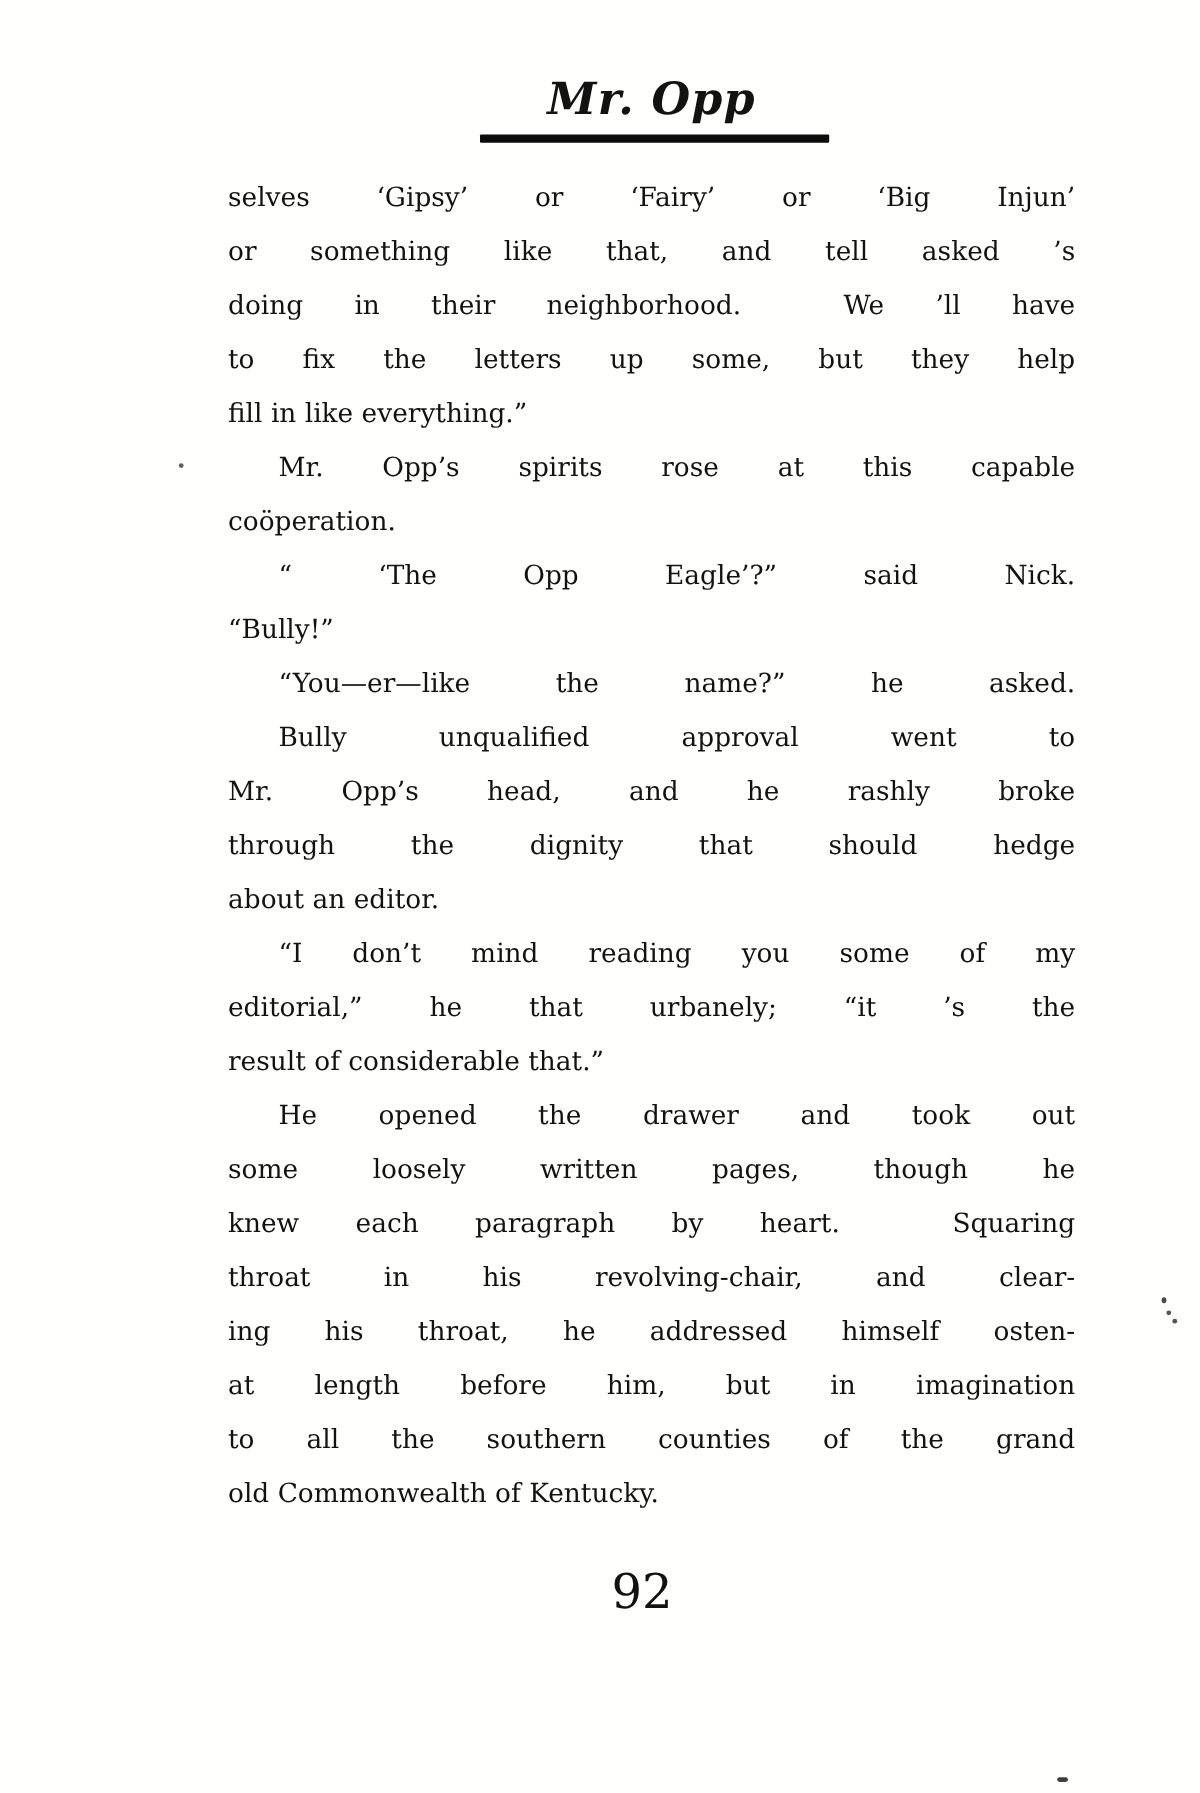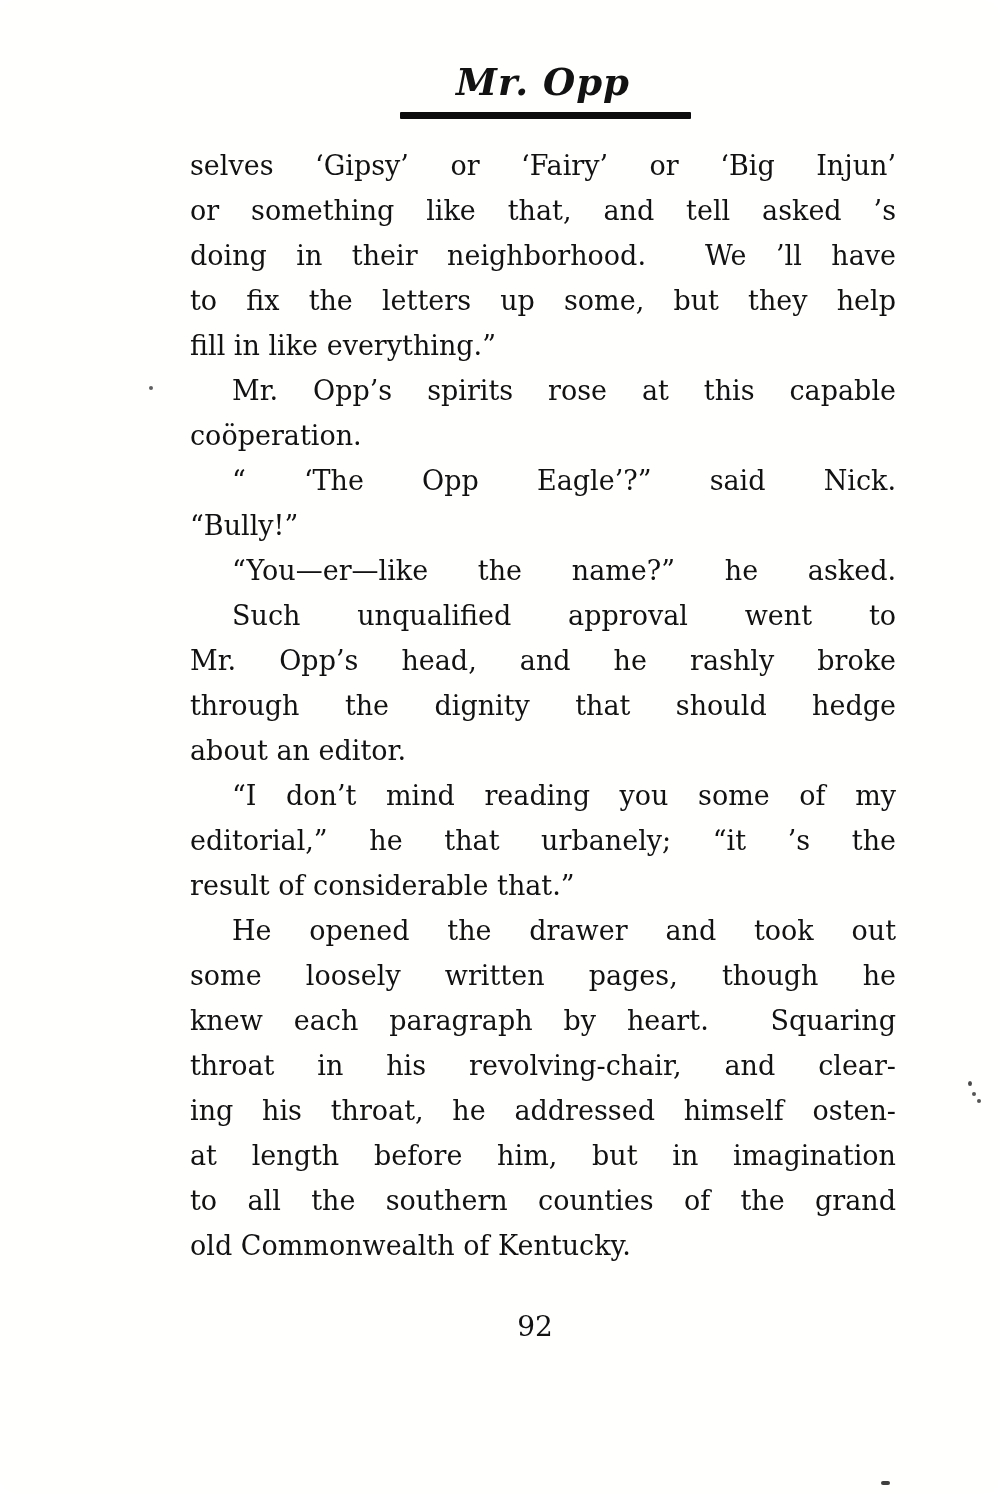--- a/index.html
+++ b/index.html
@@ -44,38 +44,38 @@
   }
   .text-block {
     position: absolute;
     top: 143px;
     left: 190px;
     width: 706px;
   }
   .line {
     height: 45px;
     line-height: 45px;
-    font-size: 27px;
+    font-size: 22px;
     white-space: normal;
     text-rendering: optimizeLegibility;
   }
   .j {
     text-align: justify;
     text-align-last: justify;
   }
   .ind {
     text-indent: 42px;
   }
   .page-number {
     position: absolute;
     top: 1310px;
     left: 182px;
     width: 706px;
     text-align: center;
-    font-size: 28px;
+    font-size: 40px;
     line-height: 34px;
   }
   .speck {
     position: absolute;
     background: #2a2a2a;
     border-radius: 50%;
   }
   .speck.s1 { left: 149px; top: 386px; width: 4px; height: 4px; opacity: .75; }
   .speck.s2 { left: 968px; top: 1081px; width: 4px; height: 5px; opacity: .85; }
   .speck.s3 { left: 972px; top: 1092px; width: 4px; height: 4px; opacity: .8; }
@@ -109,21 +109,21 @@
     <div>
       <div class="line j ind">“ ‘The Opp Eagle’?” said Nick.</div>
       <div class="line">“Bully!”</div>
     </div>
 
     <div>
       <div class="line j ind">“You—er—like the name?” he asked.</div>
     </div>
 
     <div>
-      <div class="line j ind">Such unqualified approval went to</div>
+      <div class="line j ind">Bully unqualified approval went to</div>
       <div class="line j">Mr. Opp’s head, and he rashly broke</div>
       <div class="line j">through the dignity that should hedge</div>
       <div class="line">about an editor.</div>
     </div>
 
     <div>
       <div class="line j ind">“I don’t mind reading you some of my</div>
       <div class="line j">editorial,” he that urbanely; “it ’s the</div>
       <div class="line">result of considerable that.”</div>
     </div>

